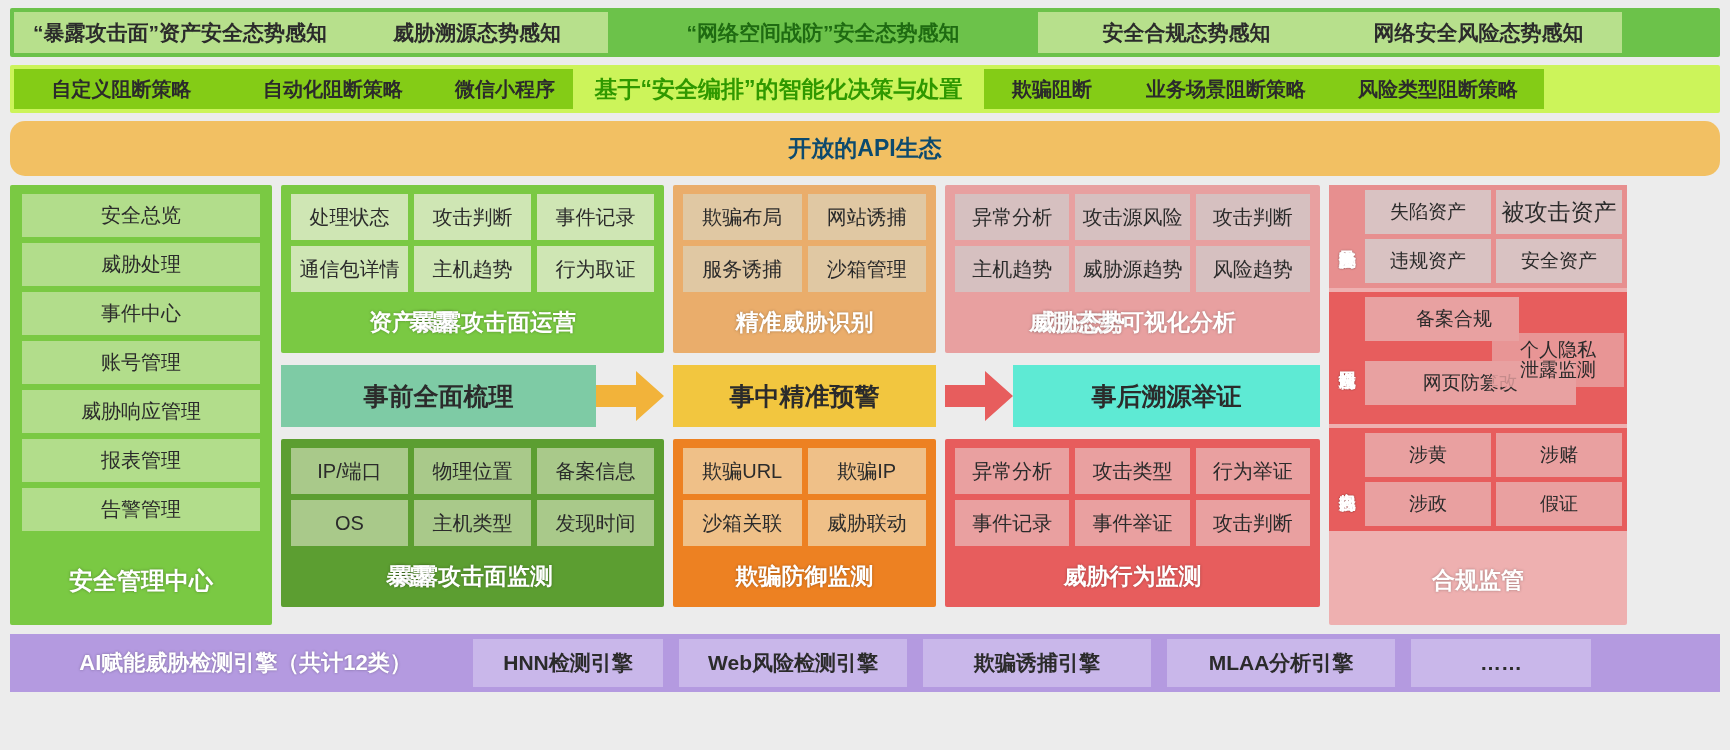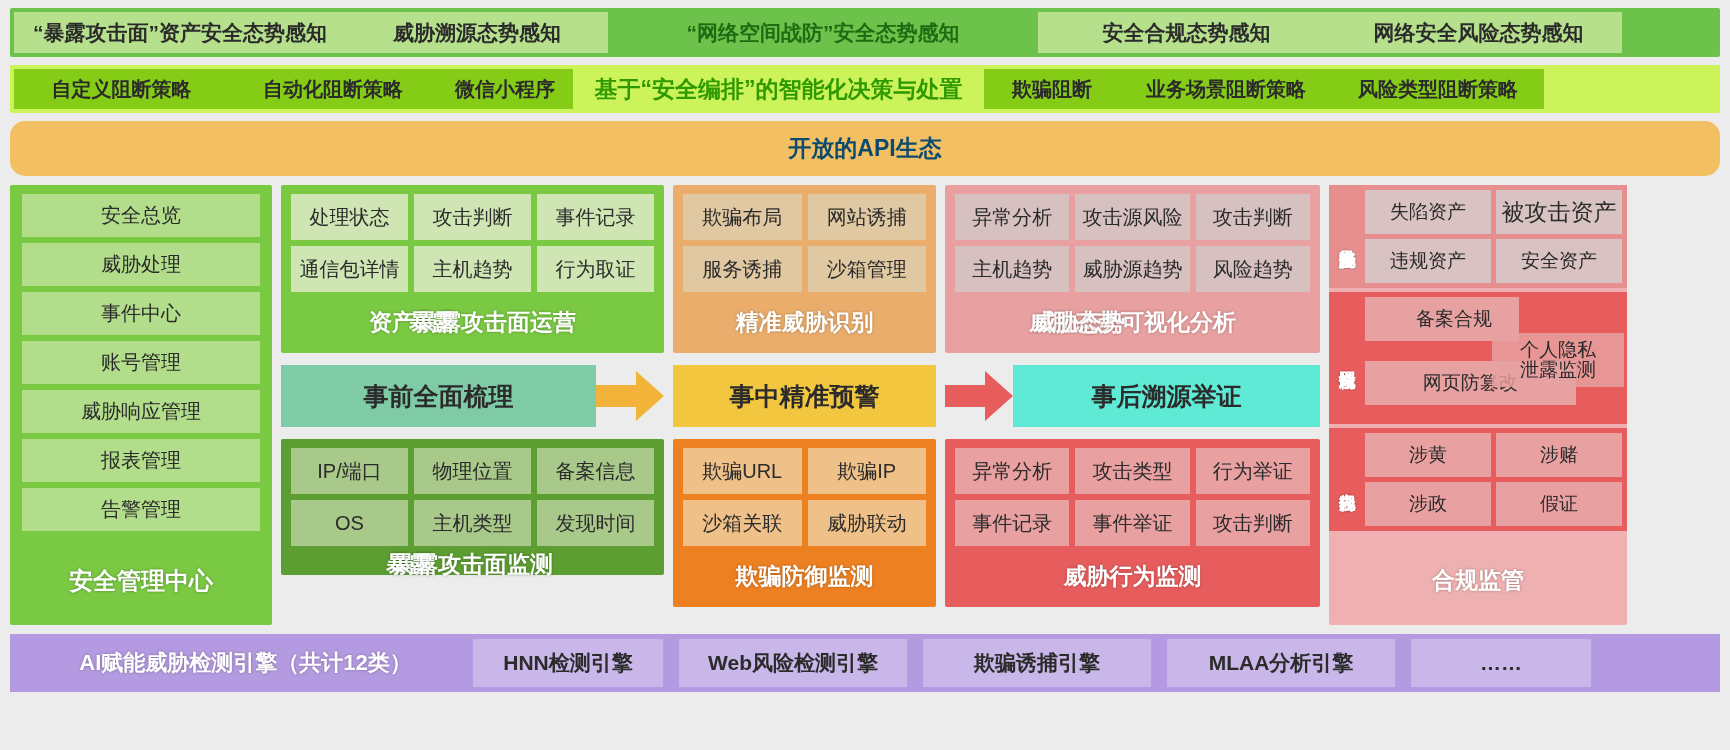--- a/index.html
+++ b/index.html
@@ -80,21 +80,21 @@
   .ptitle{
     flex:1; min-height:36px; display:flex; align-items:center; justify-content:center;
     font-size:23px; font-weight:bold; color:#fff;
     text-shadow:0 0 3px rgba(0,0,0,.3);
   }
 
   
   .p-asset-top{ background:#7ac943; height:168px; }
   .p-asset-top .tiles{ grid-template-columns:repeat(3,1fr); }
   .p-asset-top .tile{ background:#cfe6b4; font-size:20px; }
-  .p-asset-bot{ background:#5c9e31; height:136px; }
+  .p-asset-bot{ background:#5c9e31; height:168px; }
   .p-asset-bot .tiles{ grid-template-columns:repeat(3,1fr); }
   .p-asset-bot .tile{ background:#a9c98a; }
 
   
   .p-dec-top{ background:#eaad6b; height:168px; }
   .p-dec-top .tiles{ grid-template-columns:repeat(2,1fr); }
   .p-dec-top .tile{ background:#e0c8a3; }
   .p-dec-bot{ background:#ed8122; height:168px; }
   .p-dec-bot .tiles{ grid-template-columns:repeat(2,1fr); }
   .p-dec-bot .tile{ background:#efc088; }

